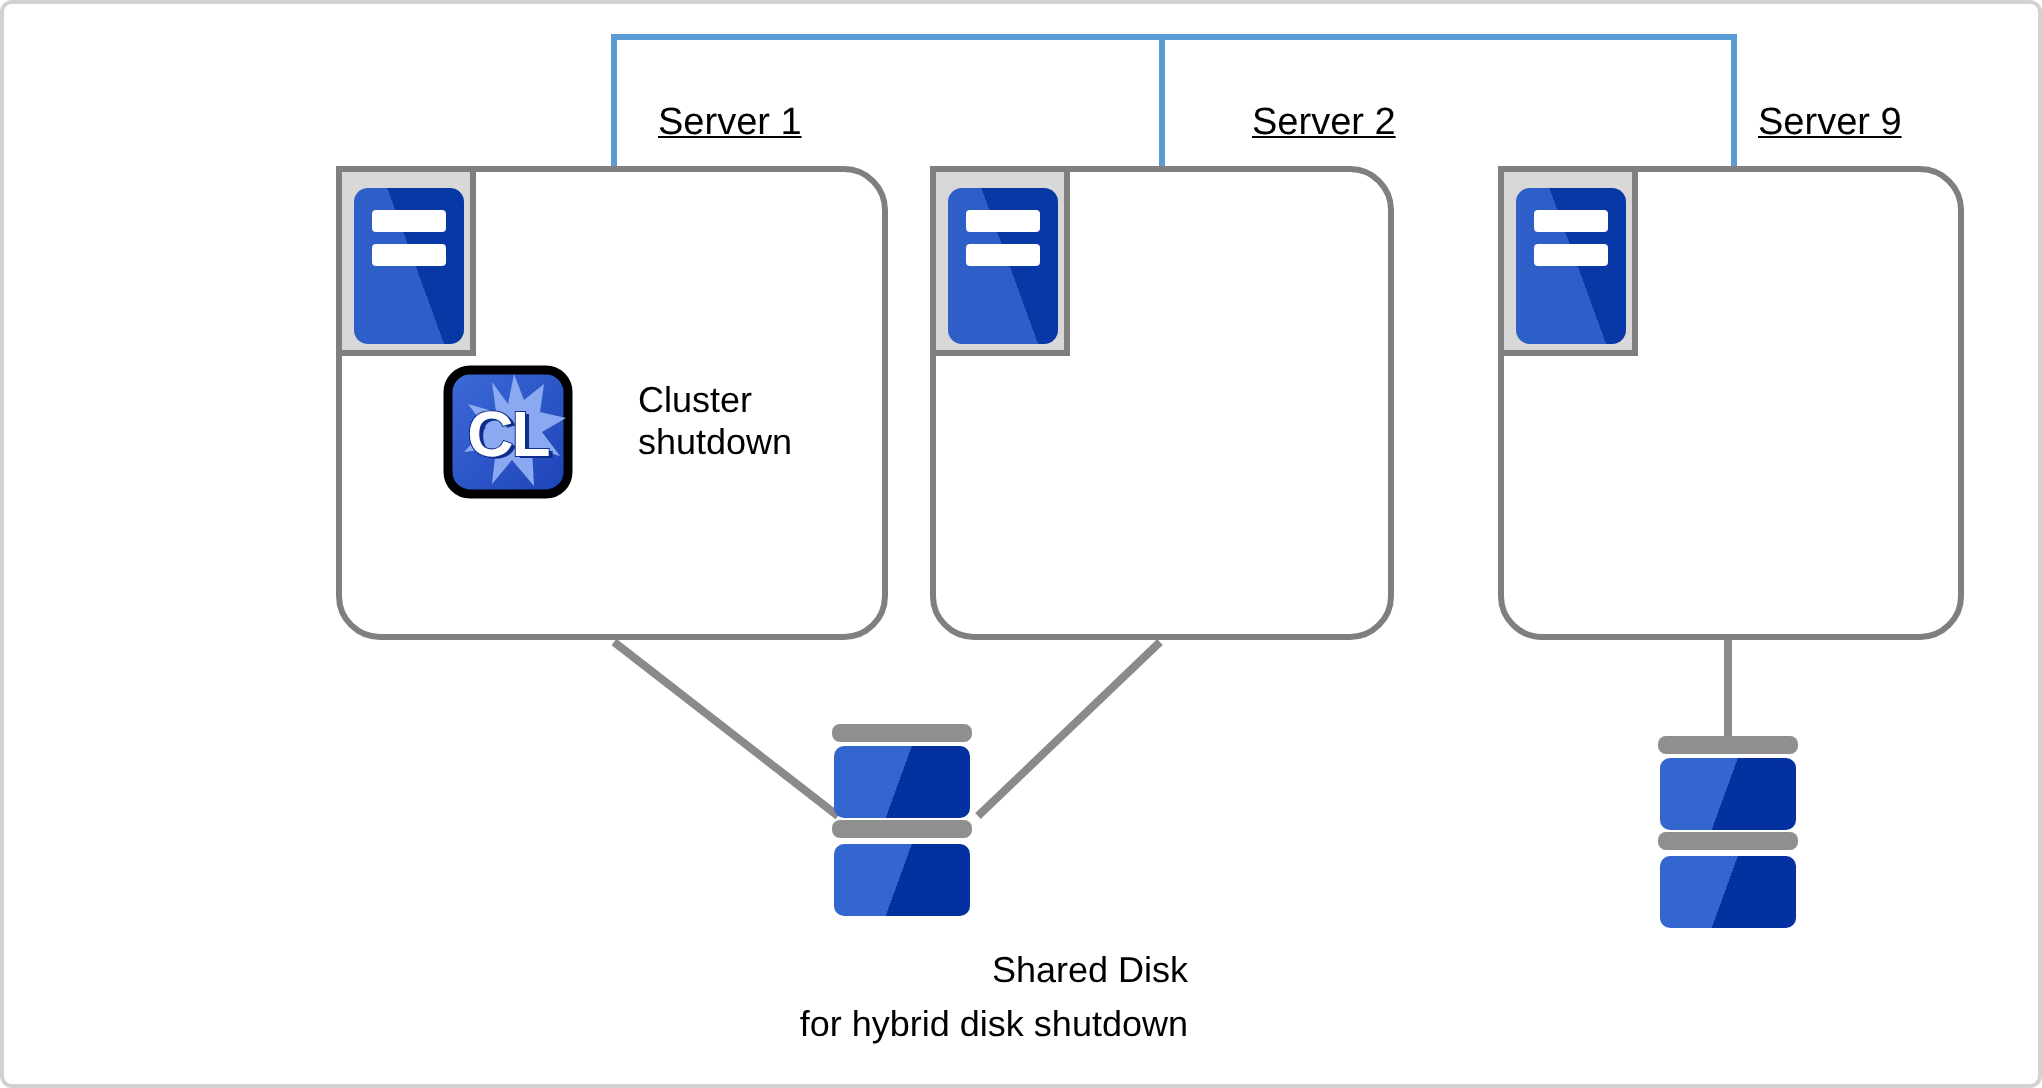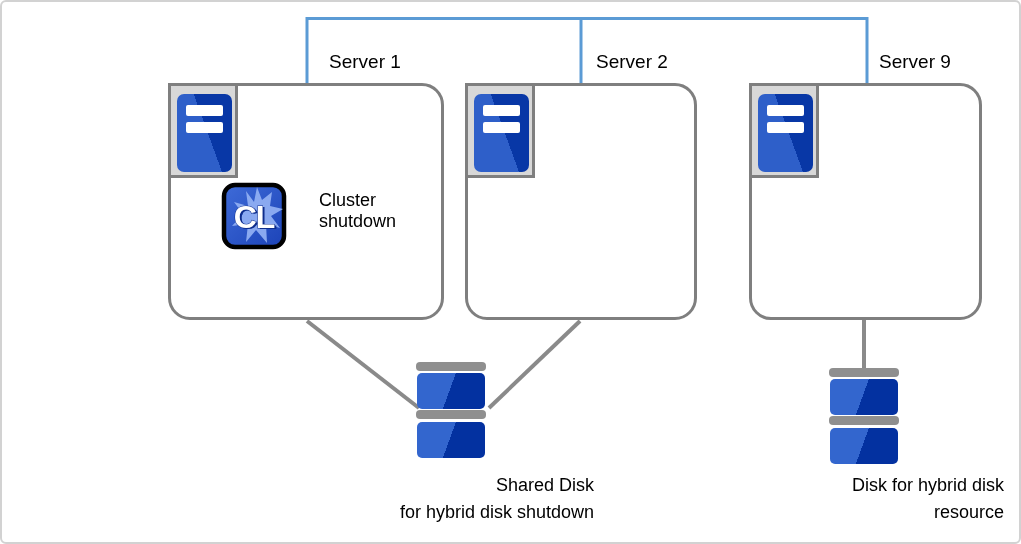--- a/index.html
+++ b/index.html
@@ -2,21 +2,21 @@
 <html><head>
 <meta charset="utf-8">
 <style>
   html,body{margin:0;padding:0;background:#fff;}
   .stage{
     position:relative;width:1021px;height:544px;background:#fff;
     font-family:"Liberation Sans",sans-serif;color:#000;overflow:hidden;
     box-sizing:border-box;border:2px solid #D2D2D2;border-radius:6px;
   }
   .wires{position:absolute;left:0;top:0;width:1021px;height:544px;pointer-events:none;}
-  .label{position:absolute;white-space:nowrap;}
+  .label{position:absolute;white-space:nowrap;text-decoration:underline;}
   .server-label{font-size:19px;line-height:19px;}
   .server-box{
     position:absolute;top:81px;height:237px;box-sizing:border-box;
     border:3px solid #7F7F7F;border-radius:22px;background:#fff;
   }
   .icon-frame{
     position:absolute;top:81px;width:70px;height:95px;box-sizing:border-box;
     background:#D8D8D8;border:3px solid #7F7F7F;
   }
   .tower{
@@ -43,21 +43,21 @@
 <div class="stage">
 
   <svg class="wires" viewBox="0 0 1021 544">
     <path d="M305,81 L305,16.5 L865,16.5 L865,81 M579,16.5 L579,81" fill="none" stroke-width="3" stroke="#5B9BD5"></path>
     <line x1="305" y1="319" x2="417" y2="406" stroke-width="4" stroke="#8A8A8A"></line>
     <line x1="578" y1="319" x2="487" y2="406" stroke-width="4" stroke="#8A8A8A"></line>
     <line x1="862" y1="318" x2="862" y2="366" stroke-width="4" stroke="#8A8A8A"></line>
   </svg>
 
   <div class="label server-label" style="left:327px;top:50px;">Server 1</div>
-  <div class="label server-label" style="left:594px;top:50px;text-align:right;">Server 2</div>
+  <div class="label server-label" style="left:624px;top:50px;text-align:right;">Server 2</div>
   <div class="label server-label" style="left:877px;top:50px;">Server 9</div>
 
   <div class="server-box" style="left:166px;width:276px;"></div>
   <div class="server-box" style="left:463px;width:232px;"></div>
   <div class="server-box" style="left:747px;width:233px;"></div>
 
   <div class="icon-frame" style="left:166px;">
     <div class="tower">
       <div class="slot s1"></div>
       <div class="slot s2"></div>
@@ -105,18 +105,14 @@
     <div class="bar b1"></div>
     <div class="platter p1"></div>
     <div class="bar b2"></div>
     <div class="platter p2"></div>
   </div>
 
   <div class="disk-caption" style="left:312px;top:470px;">
     <div>Shared Disk</div>
     <div>for hybrid disk shutdown</div>
   </div>
-  <div class="disk-caption" style="left:722px;top:470px;">
-    <div>Disk for hybrid disk</div>
-    <div>resource</div>
-  </div>
 
 </div>
 
 </body></html>

